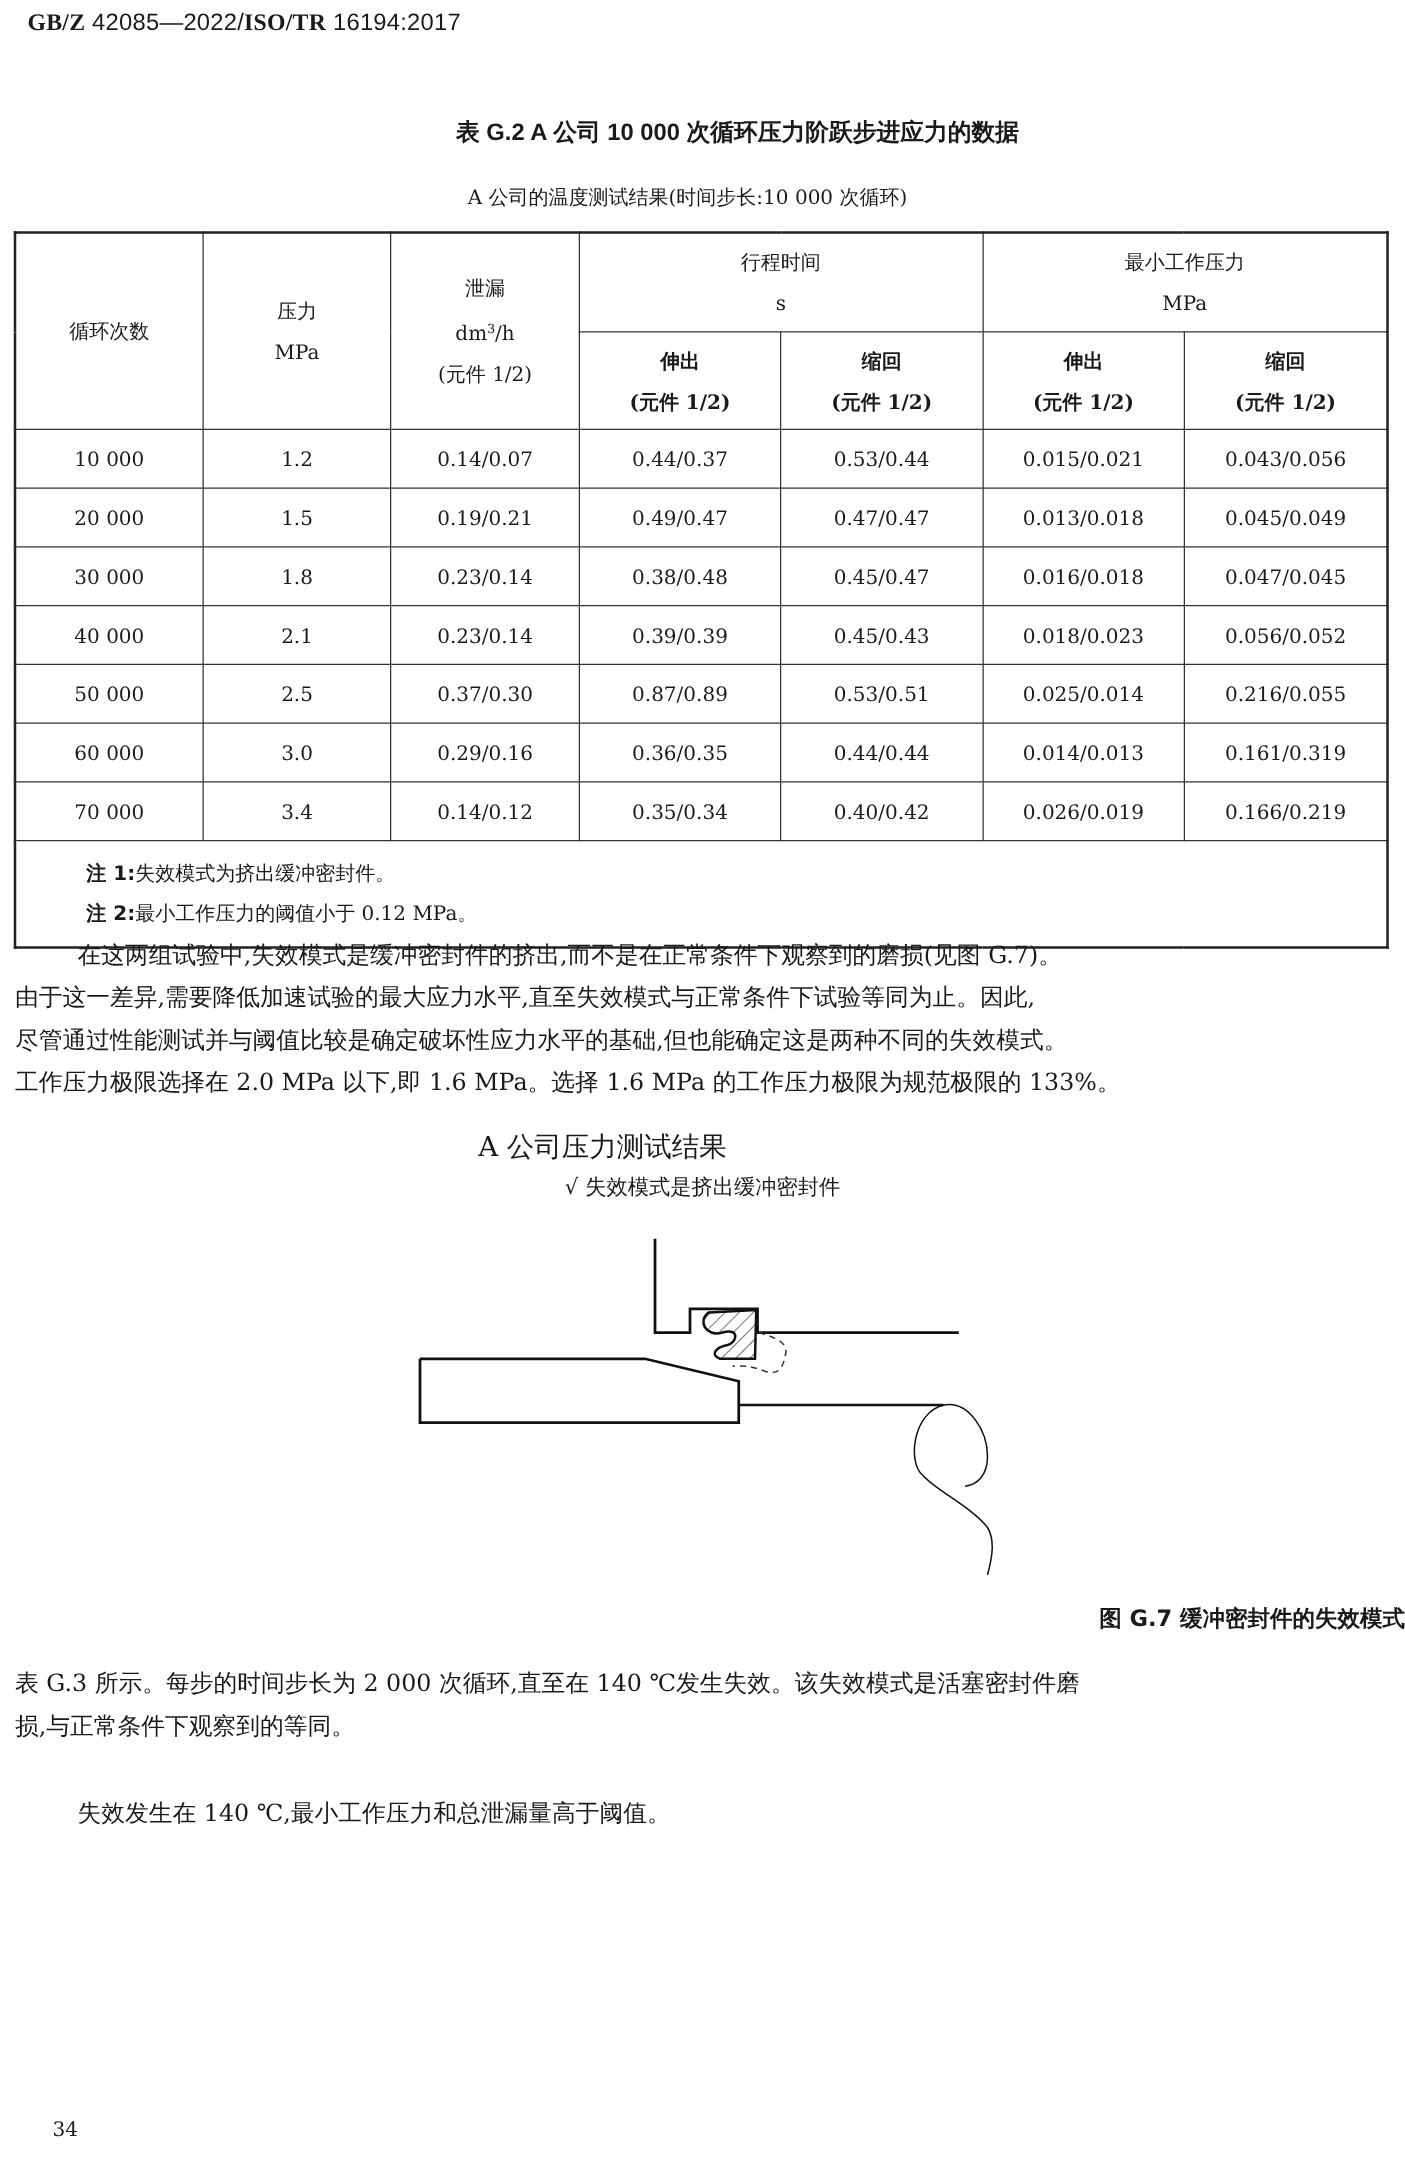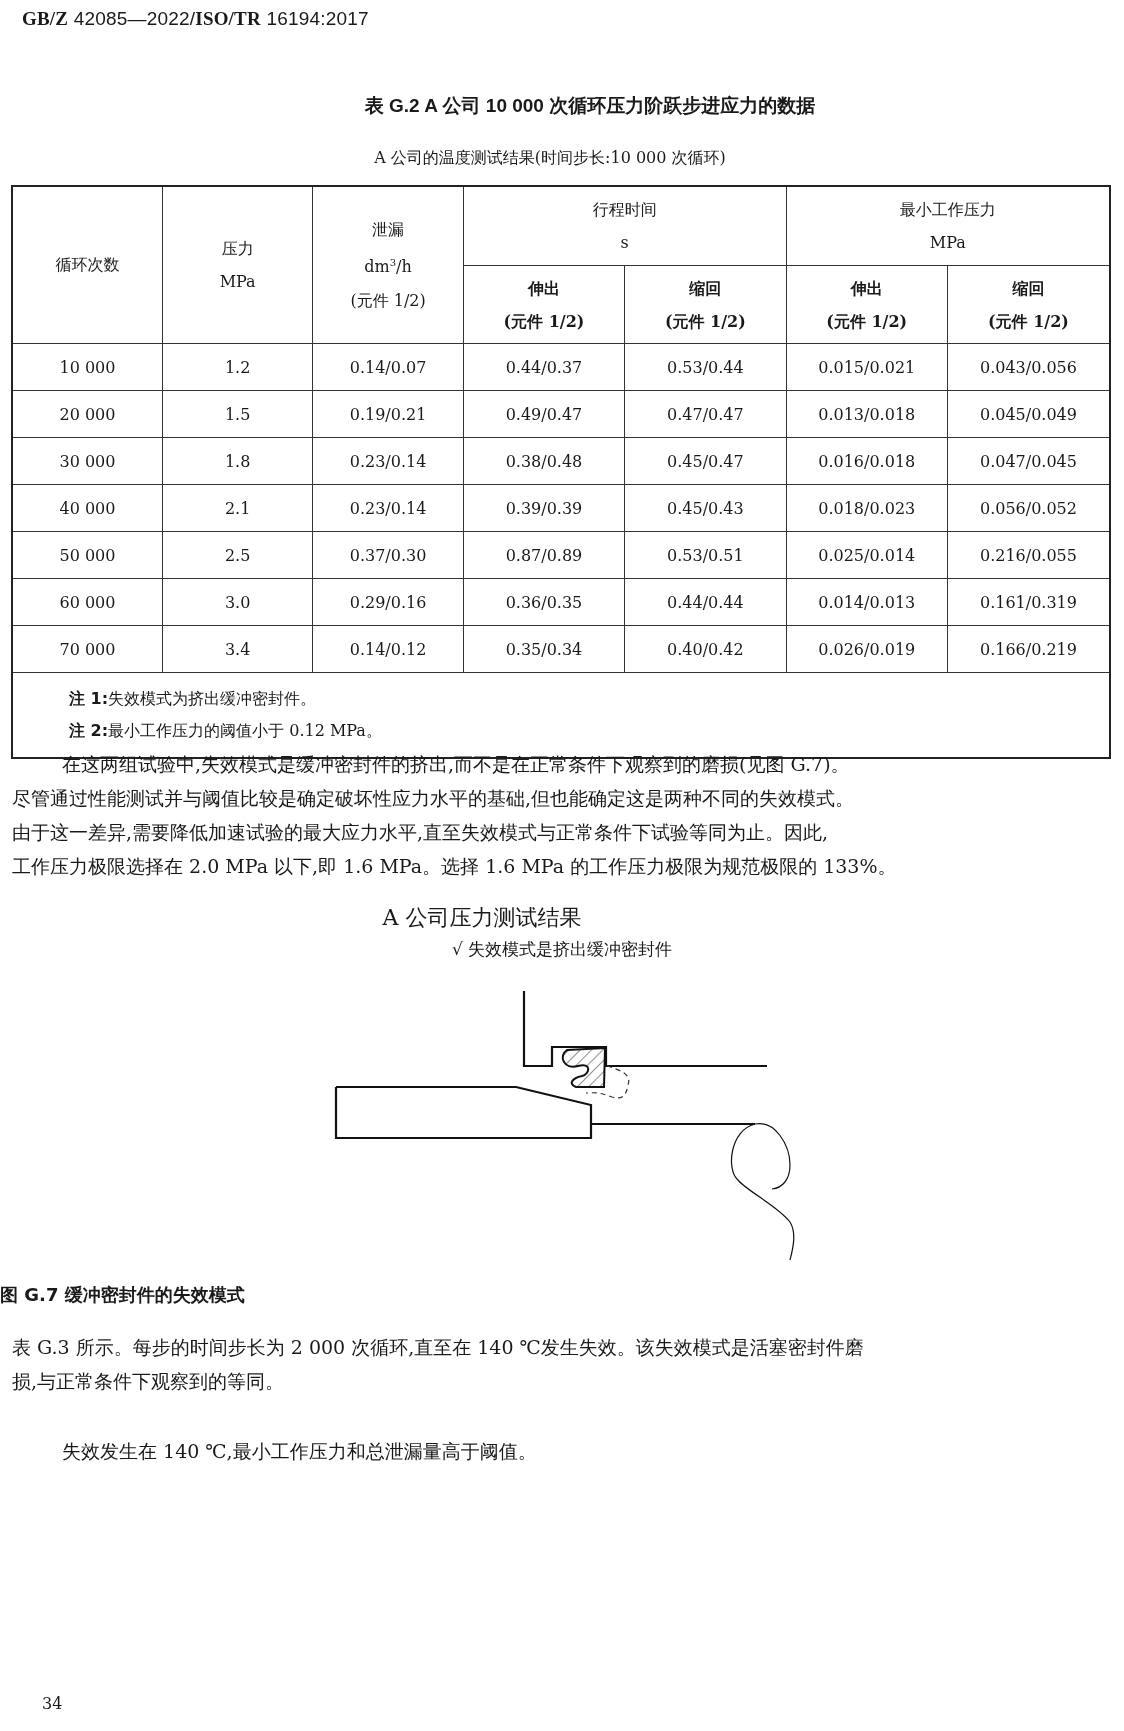--- a/index.html
+++ b/index.html
@@ -41,21 +41,21 @@
   .para {
     position: absolute; left: 12px; width: 1100px; font-size: 19px; line-height: 34px;
     text-align: justify;
   }
   .para .line { display: block; white-space: nowrap; }
   .indent { padding-left: 50px; }
   .fig-caption1 { position: absolute; left: 0; width: 964px; top: 903px; text-align: center; font-size: 22px; }
   .fig-caption2 { position: absolute; left: 0; width: 1124px; top: 938px; text-align: center; font-size: 17px; }
   .figure { position: absolute; left: 320px; top: 970px; width: 480px; height: 290px; }
   .fig-title {
-    position: absolute; left: 0; width: 1124px; top: 1283px; text-align: left;
+    position: absolute; left: 0; width: 1124px; top: 1283px; text-align: right;
     font-family: "DejaVu Sans", sans-serif; font-weight: bold; font-size: 18px;
   }
   .page-num { position: absolute; left: 42px; top: 1694px; font-size: 16px; }
 </style>
 </head>
 <body>
 
 <div class="header-code">
   <b>GB/Z</b><span> 42085—2022/</span><b>ISO/TR</b><span> 16194:2017</span>
 </div>
@@ -181,22 +181,22 @@
       <td colspan="7" class="notes">
         <div class="note"><b>注 1:</b><span>失效模式为挤出缓冲密封件。</span></div>
         <div class="note"><b>注 2:</b><span>最小工作压力的阈值小于 0.12 MPa。</span></div>
       </td>
     </tr>
   </tbody>
 </table>
 
 <div class="para" style="top:747px;">
   <span class="line indent">在这两组试验中,失效模式是缓冲密封件的挤出,而不是在正常条件下观察到的磨损(见图 G.7)。</span>
+  <span class="line">由于这一差异,需要降低加速试验的最大应力水平,直至失效模式与正常条件下试验等同为止。因此,</span>
   <span class="line">尽管通过性能测试并与阈值比较是确定破坏性应力水平的基础,但也能确定这是两种不同的失效模式。</span>
-  <span class="line">由于这一差异,需要降低加速试验的最大应力水平,直至失效模式与正常条件下试验等同为止。因此,</span>
   <span class="line">工作压力极限选择在 2.0 MPa 以下,即 1.6 MPa。选择 1.6 MPa 的工作压力极限为规范极限的 133%。</span>
 </div>
 
 <div class="fig-caption1">A 公司压力测试结果</div>
 <div class="fig-caption2">√ 失效模式是挤出缓冲密封件</div>
 
 <svg class="figure" viewBox="0 0 480 290" width="480" height="290">
   <defs>
     <pattern id="hatch" patternUnits="userSpaceOnUse" width="8" height="8" patternTransform="rotate(45)">
       <line x1="0" y1="0" x2="0" y2="8" stroke="#222" stroke-width="1"></line>

